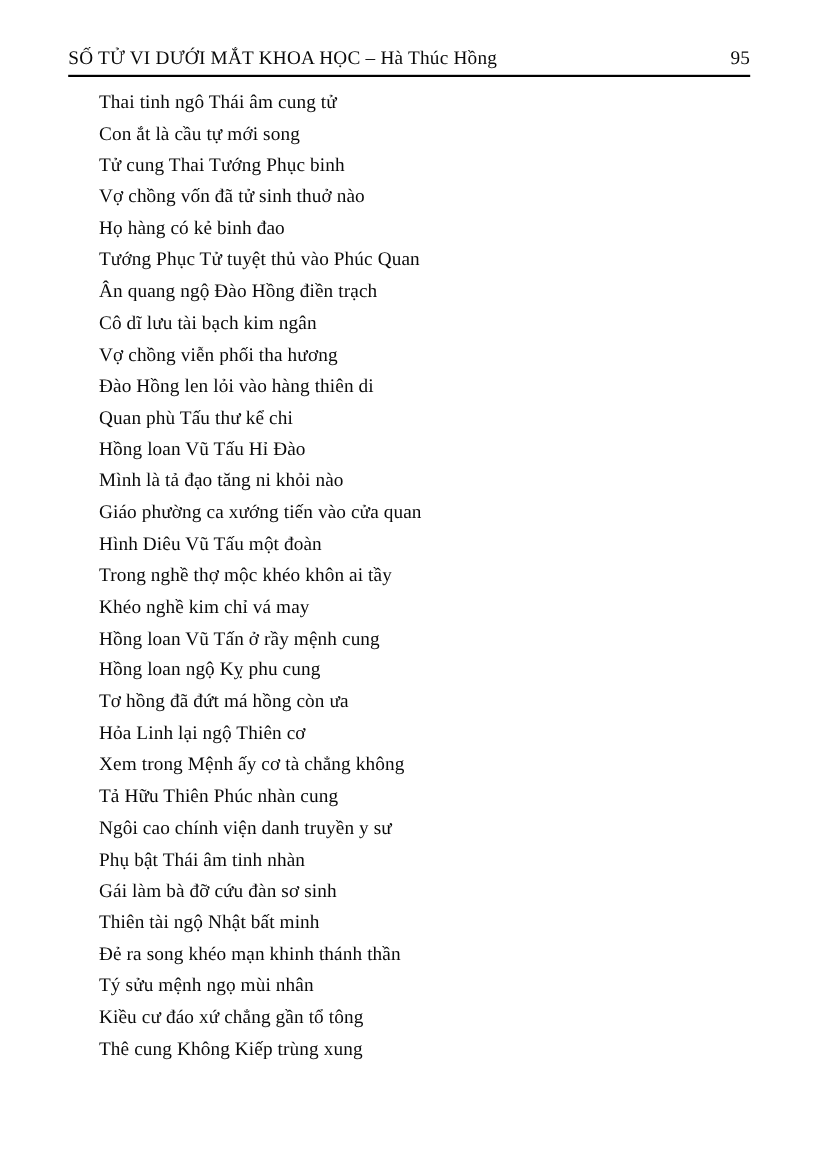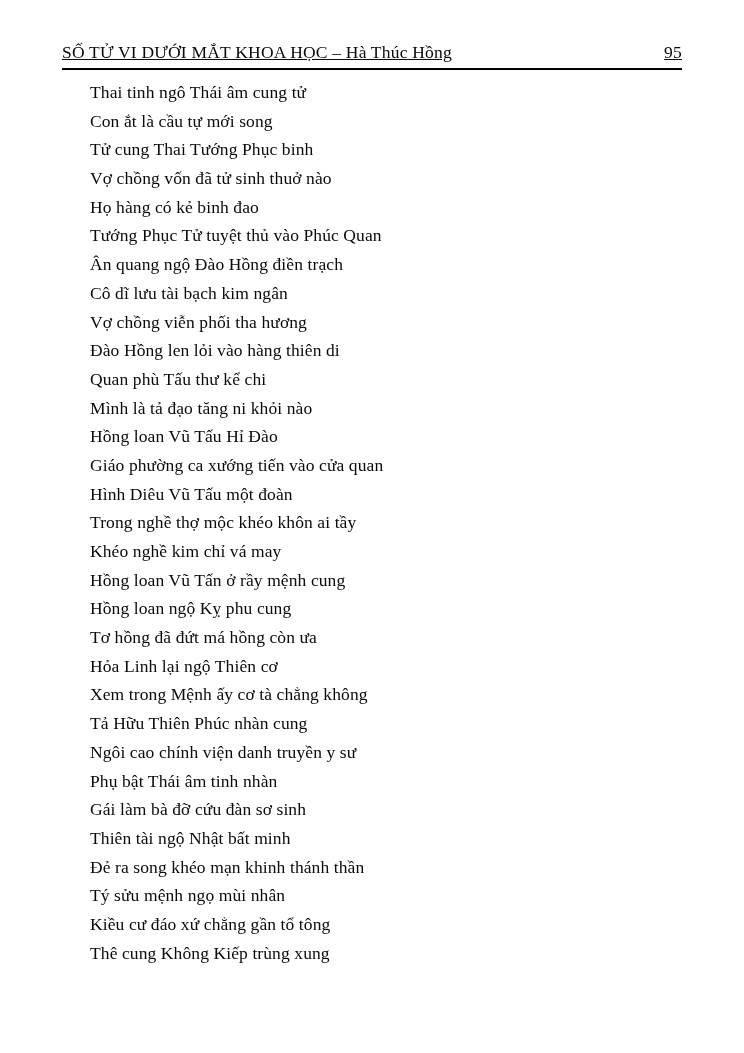--- a/index.html
+++ b/index.html
@@ -20,21 +20,20 @@
     position: absolute;
     top: 42px;
     left: 62px;
     width: 620px;
     display: flex;
     justify-content: space-between;
     align-items: baseline;
     font-size: 17.5px;
     letter-spacing: 0.2px;
     white-space: nowrap;
-    text-decoration: underline;
   }
   .header .title { font-weight: 400; }
   .header .pagenum { font-weight: 400; }
   .header-rule {
     position: absolute;
     top: 68px;
     left: 62px;
     width: 620px;
     height: 0;
     border-top: 2px solid #000000;
@@ -73,22 +72,22 @@
       <p>Con ắt là cầu tự mới song</p>
       <p>Tử cung Thai Tướng Phục binh</p>
       <p>Vợ chồng vốn đã tử sinh thuở nào</p>
       <p>Họ hàng có kẻ binh đao</p>
       <p>Tướng Phục Tử tuyệt thủ vào Phúc Quan</p>
       <p>Ân quang ngộ Đào Hồng điền trạch</p>
       <p>Cô dĩ lưu tài bạch kim ngân</p>
       <p>Vợ chồng viễn phối tha hương</p>
       <p>Đào Hồng len lỏi vào hàng thiên di</p>
       <p>Quan phù Tấu thư kể chi</p>
+      <p>Hồng loan Vũ Tấu Hỉ Đào</p>
       <p>Mình là tả đạo tăng ni khỏi nào</p>
-      <p>Hồng loan Vũ Tấu Hỉ Đào</p>
       <p>Giáo phường ca xướng tiến vào cửa quan</p>
       <p>Hình Diêu Vũ Tấu một đoàn</p>
       <p>Trong nghề thợ mộc khéo khôn ai tầy</p>
       <p>Khéo nghề kim chỉ vá may</p>
       <p>Hồng loan Vũ Tấn ở rầy mệnh cung</p>
       <p>Hồng loan ngộ Kỵ phu cung</p>
       <p>Tơ hồng đã đứt má hồng còn ưa</p>
       <p>Hỏa Linh lại ngộ Thiên cơ</p>
       <p>Xem trong Mệnh ấy cơ tà chẳng không</p>
       <p>Tả Hữu Thiên Phúc nhàn cung</p>

